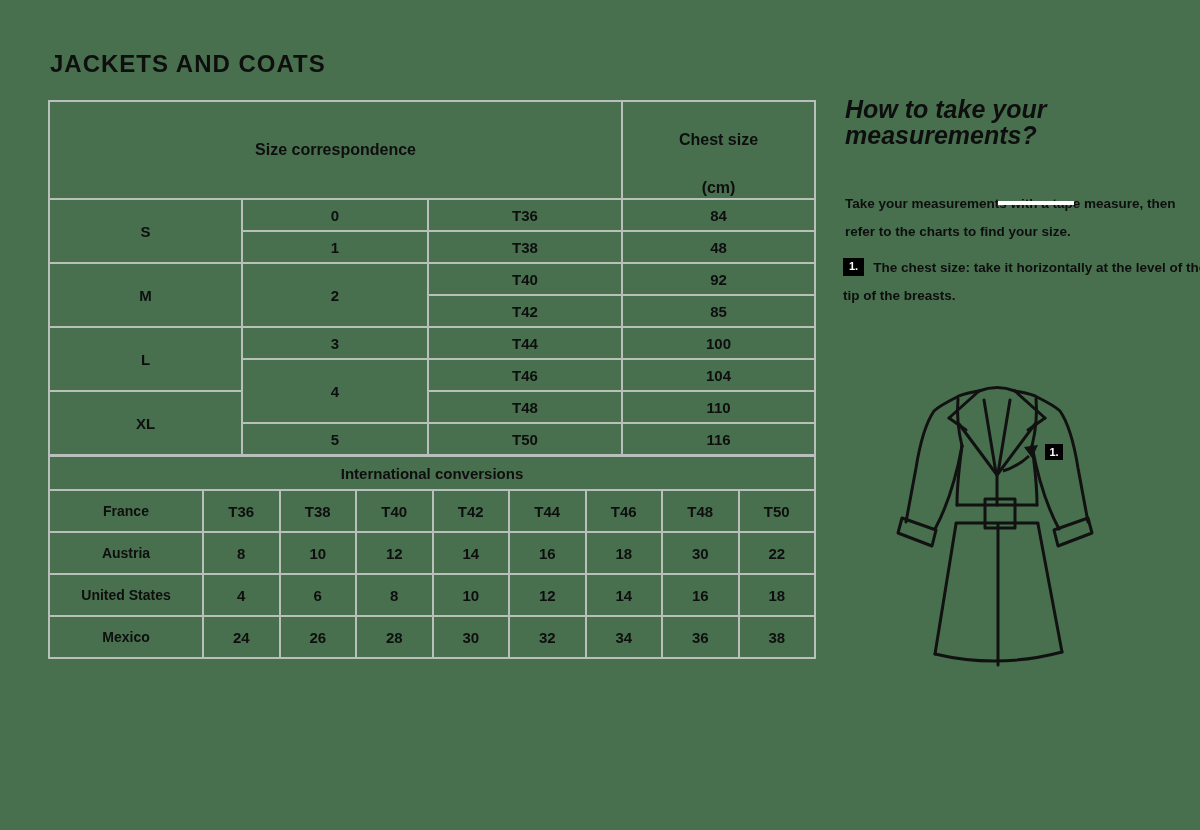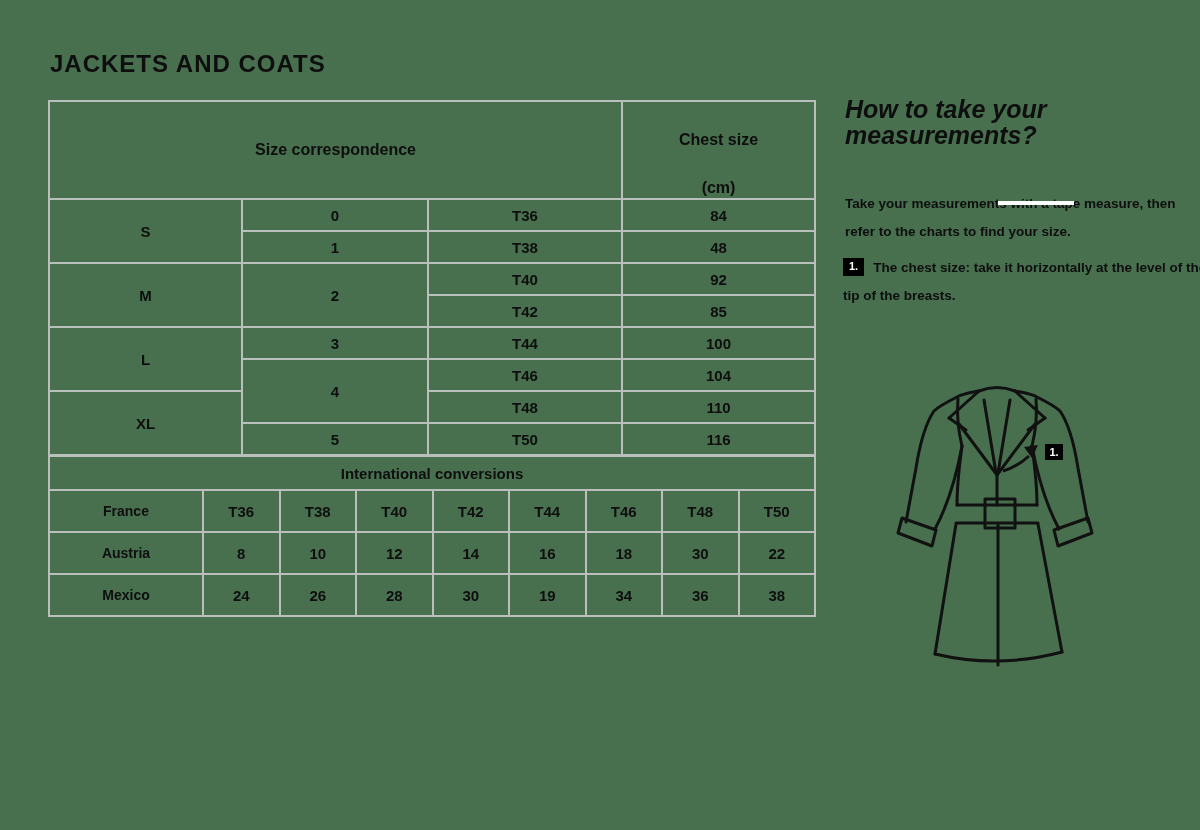--- a/index.html
+++ b/index.html
@@ -171,26 +171,37 @@
       <td>8</td>
       <td>10</td>
       <td>12</td>
       <td>14</td>
       <td>16</td>
       <td>18</td>
       <td>30</td>
       <td>22</td>
     </tr>
     <tr class="drow">
+      <td class="country">United States</td>
+      <td>4</td>
+      <td>6</td>
+      <td>8</td>
+      <td>10</td>
+      <td>12</td>
+      <td>14</td>
+      <td>16</td>
+      <td>18</td>
+    </tr>
+    <tr class="drow">
       <td class="country">Mexico</td>
       <td>24</td>
       <td>26</td>
       <td>28</td>
       <td>30</td>
-      <td>19</td>
+      <td>32</td>
       <td>34</td>
       <td>36</td>
       <td>38</td>
     </tr>
   </tbody>
 </table>
 
 <h2 class="abs meas-heading">How to take your measurements?</h2>
 
 <p class="abs intro">Take your measurements with a tape measure, then refer to the charts to find your size.</p>

